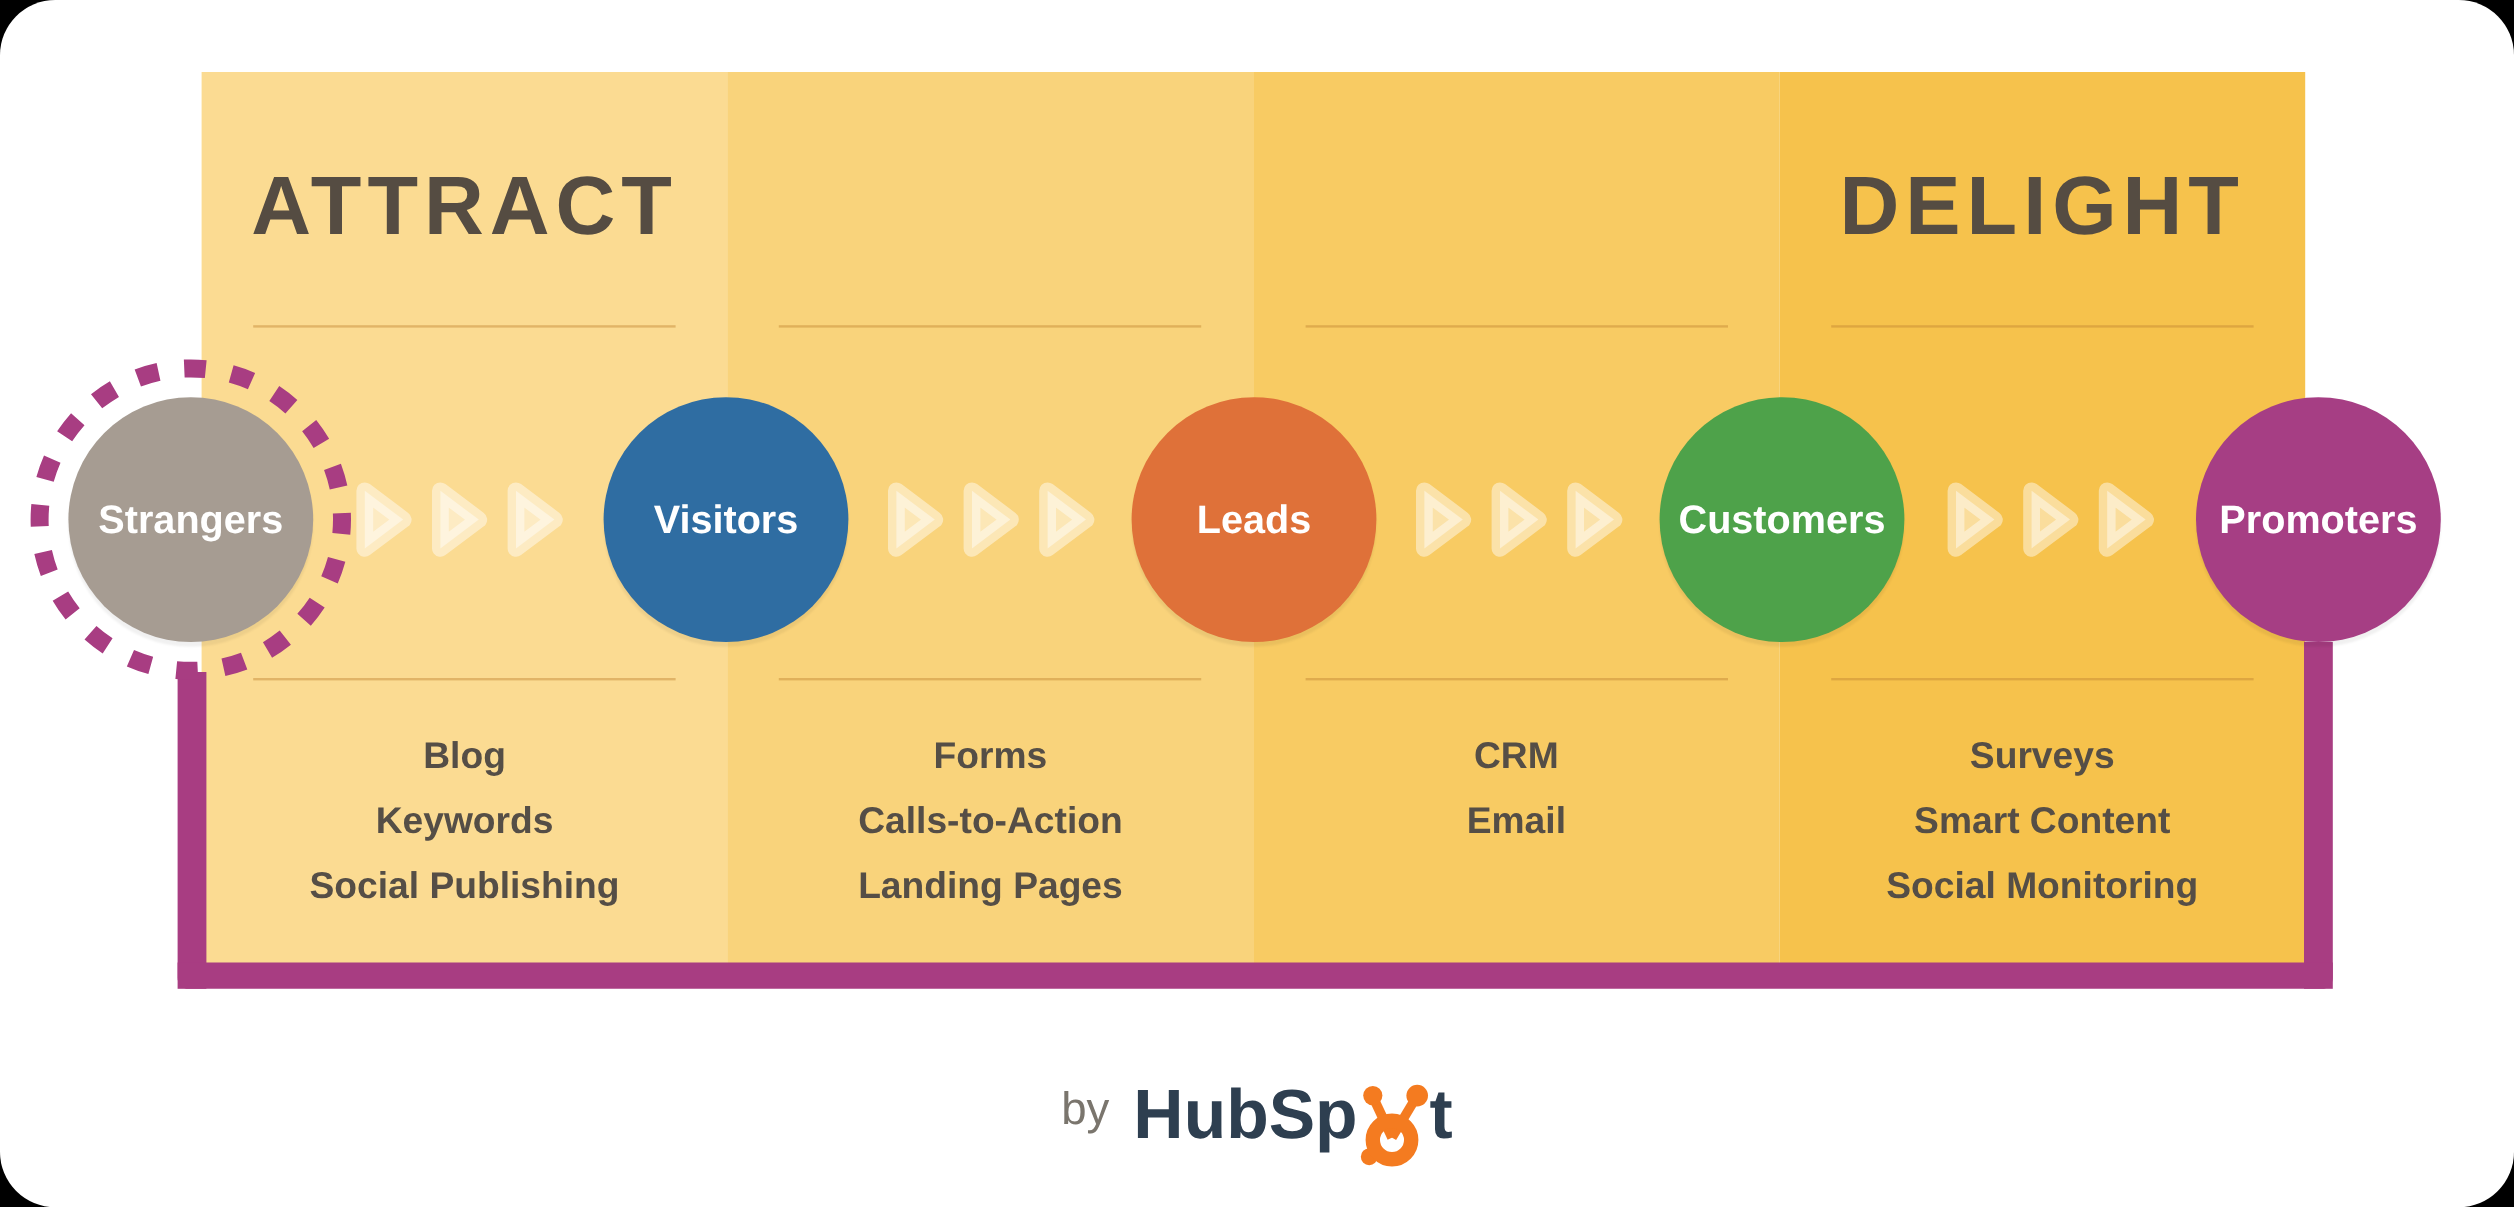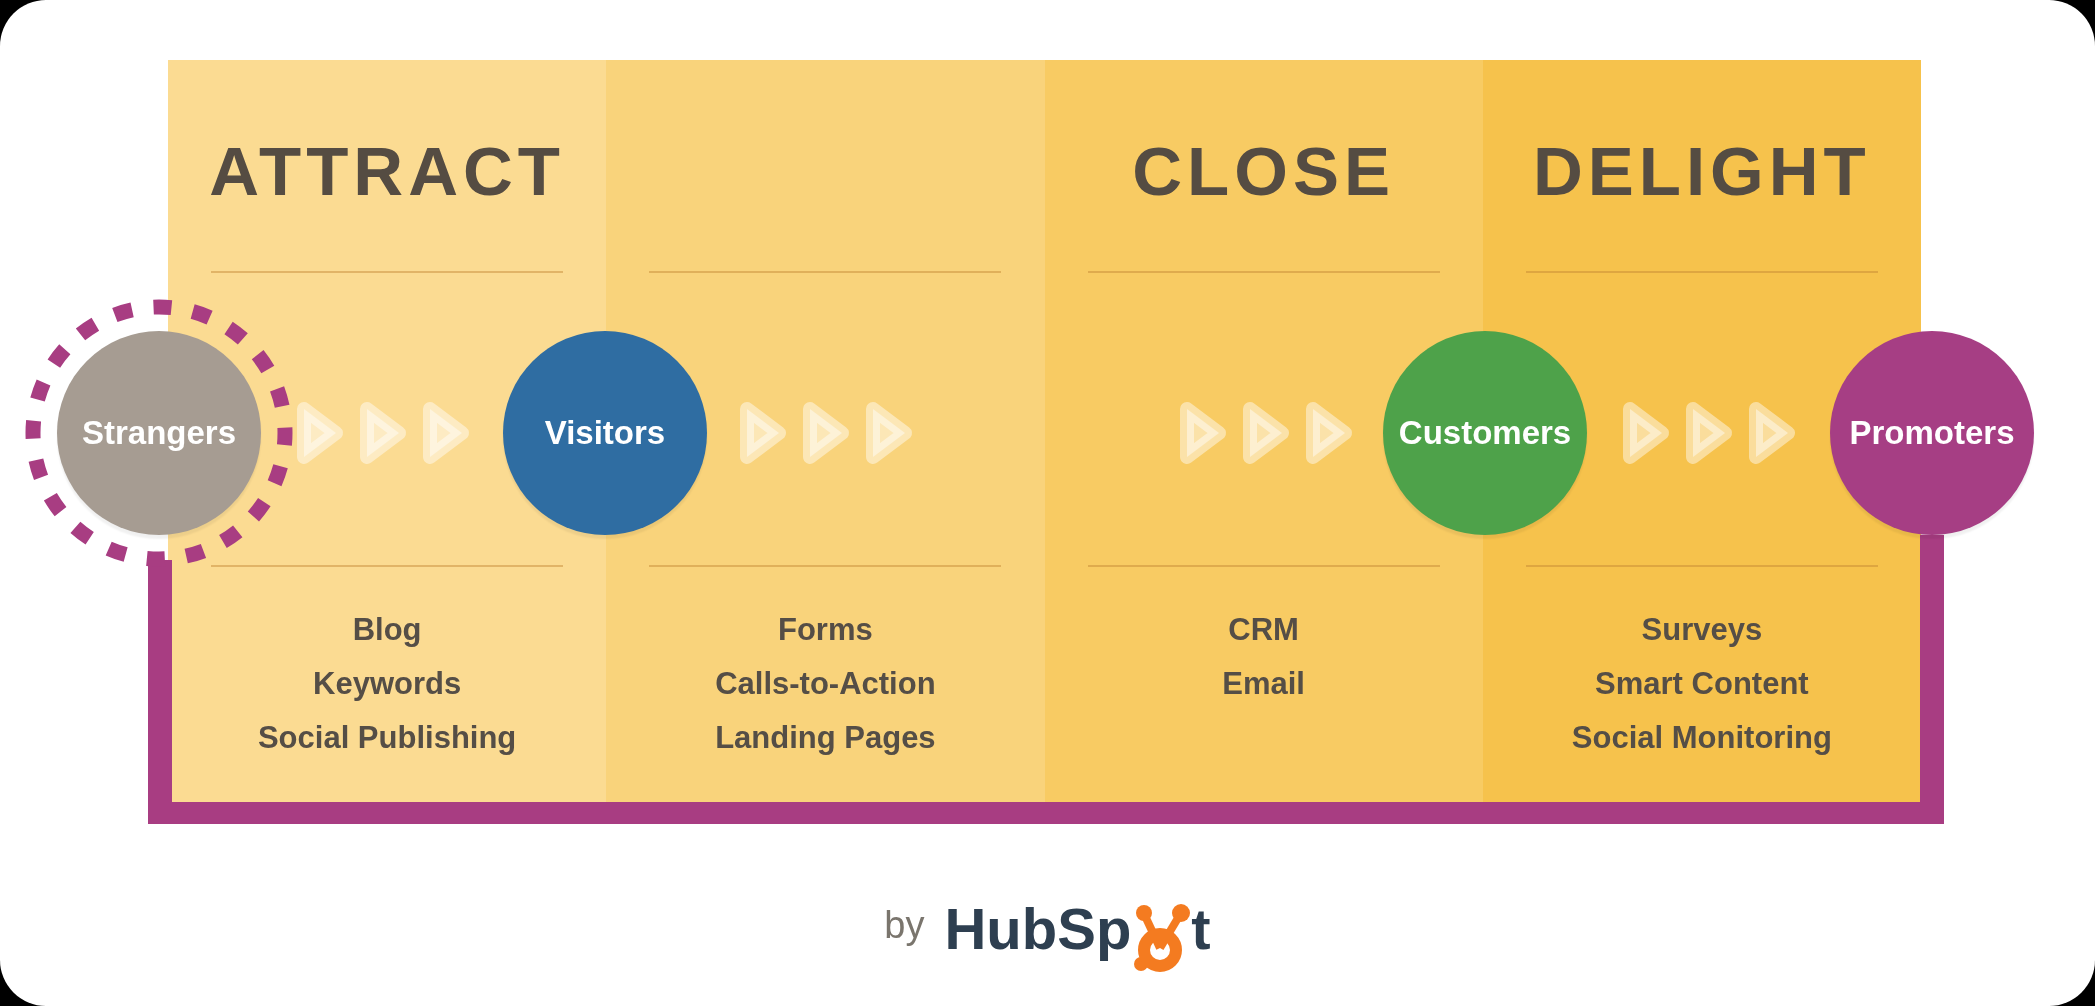--- a/index.html
+++ b/index.html
@@ -71,21 +71,20 @@
     <div class="panel" style="background-color: rgb(249, 211, 123);">
       <div class="rule rule-top"></div>
       <div class="rule rule-bottom"></div>
       <div class="stage-list">
         <div>Forms</div>
         <div>Calls-to-Action</div>
         <div>Landing Pages</div>
       </div>
     </div>
     <div class="panel" style="background-color: rgb(248, 203, 99);">
-      <div class="stage-title">CLOSE</div>
       <div class="rule rule-top"></div>
       <div class="rule rule-bottom"></div>
       <div class="stage-list">
         <div>CRM</div>
         <div>Email</div>
       </div>
     </div>
     <div class="panel" style="background-color: rgb(246, 194, 76);">
       <div class="stage-title">DELIGHT</div>
       <div class="rule rule-top"></div>
@@ -150,20 +149,23 @@
   <svg class="ring" viewBox="0 0 300 300">
     <circle cx="150" cy="150" r="126" stroke-dashoffset="6"></circle>
   </svg>
 
   <div class="circle" style="left: 57px; background-color: rgb(166, 156, 146);">
     <span>Strangers</span>
   </div>
   <div class="circle" style="left: 503px; background-color: rgb(47, 109, 162);">
     <span>Visitors</span>
   </div>
+  <div class="circle" style="left: 943px; background-color: rgb(223, 113, 57);">
+    <span>Leads</span>
+  </div>
   <div class="circle" style="left: 1383px; background-color: rgb(78, 162, 74);">
     <span>Customers</span>
   </div>
   <div class="circle" style="left: 1830px; background-color: rgb(166, 62, 132);">
     <span>Promoters</span>
   </div>
 
   <div class="footer">
     <span class="by">by</span>
     <span class="brand">

